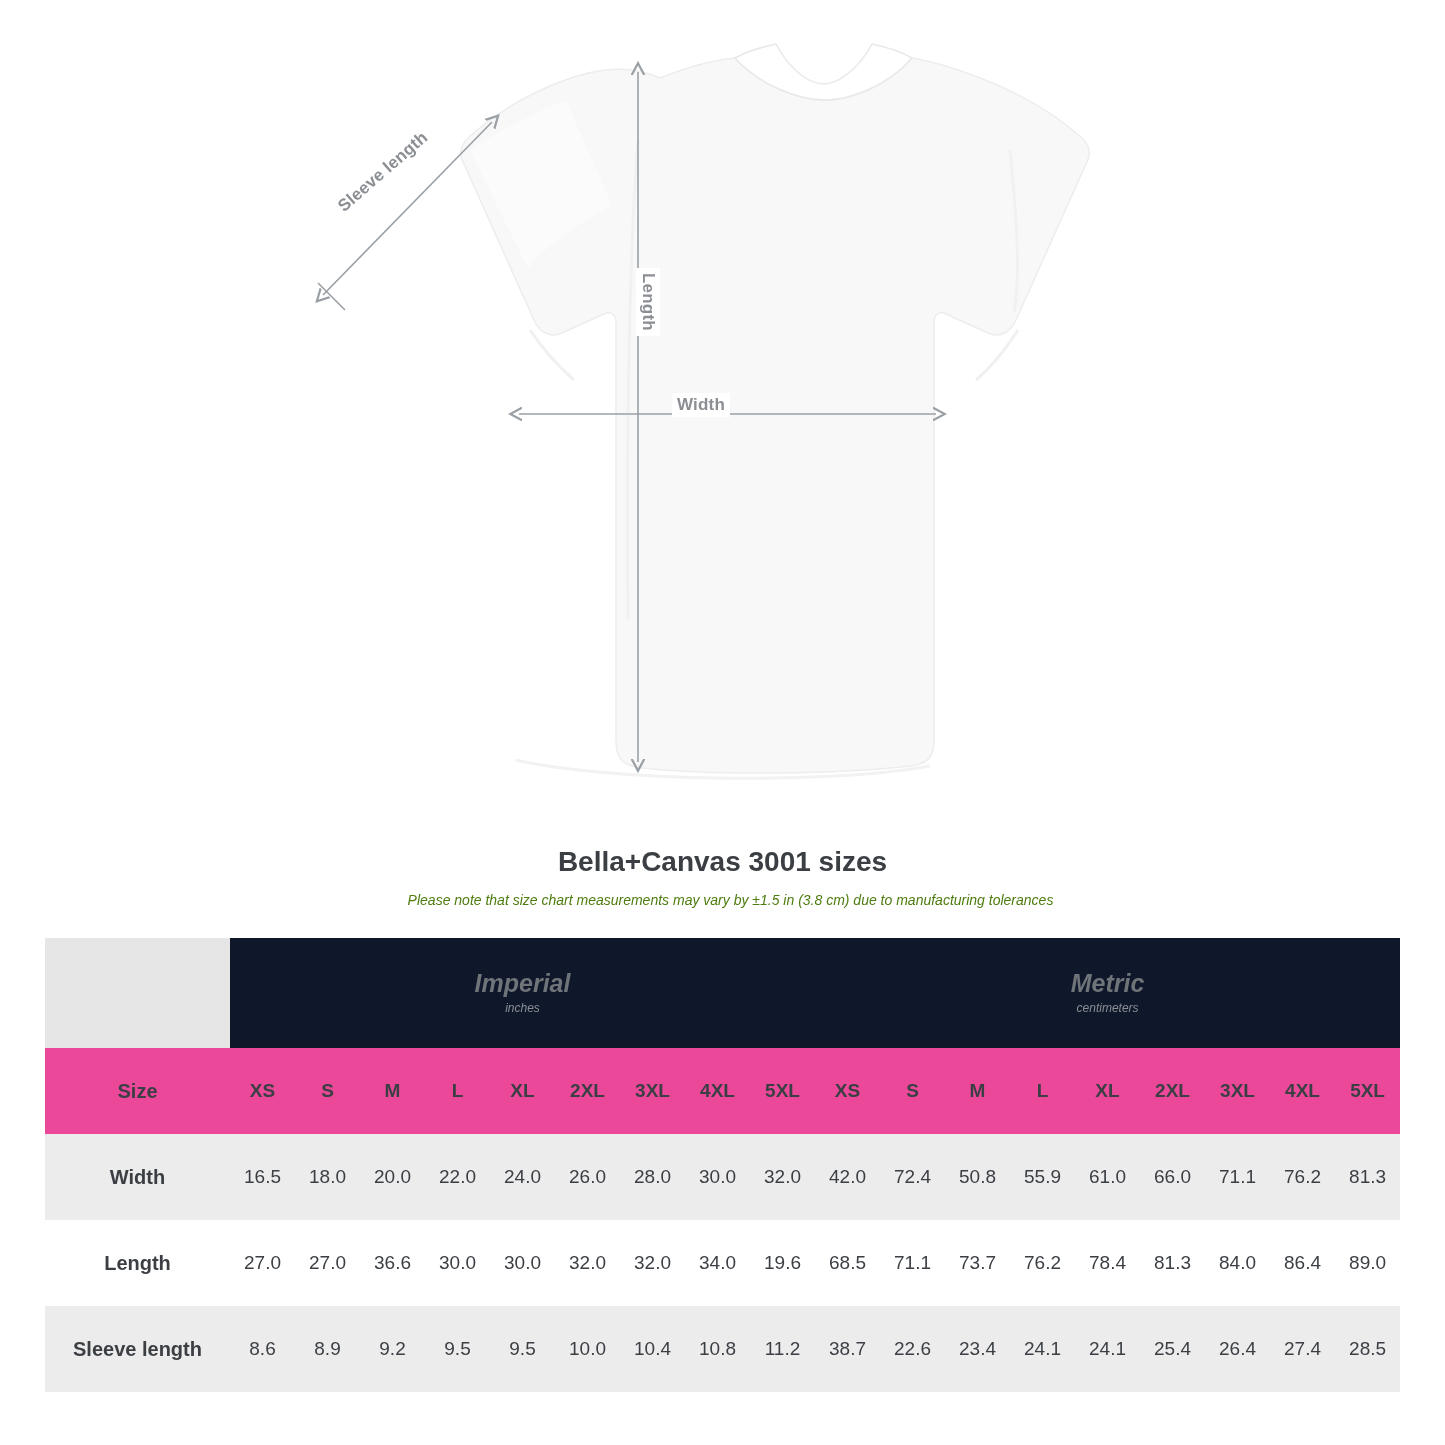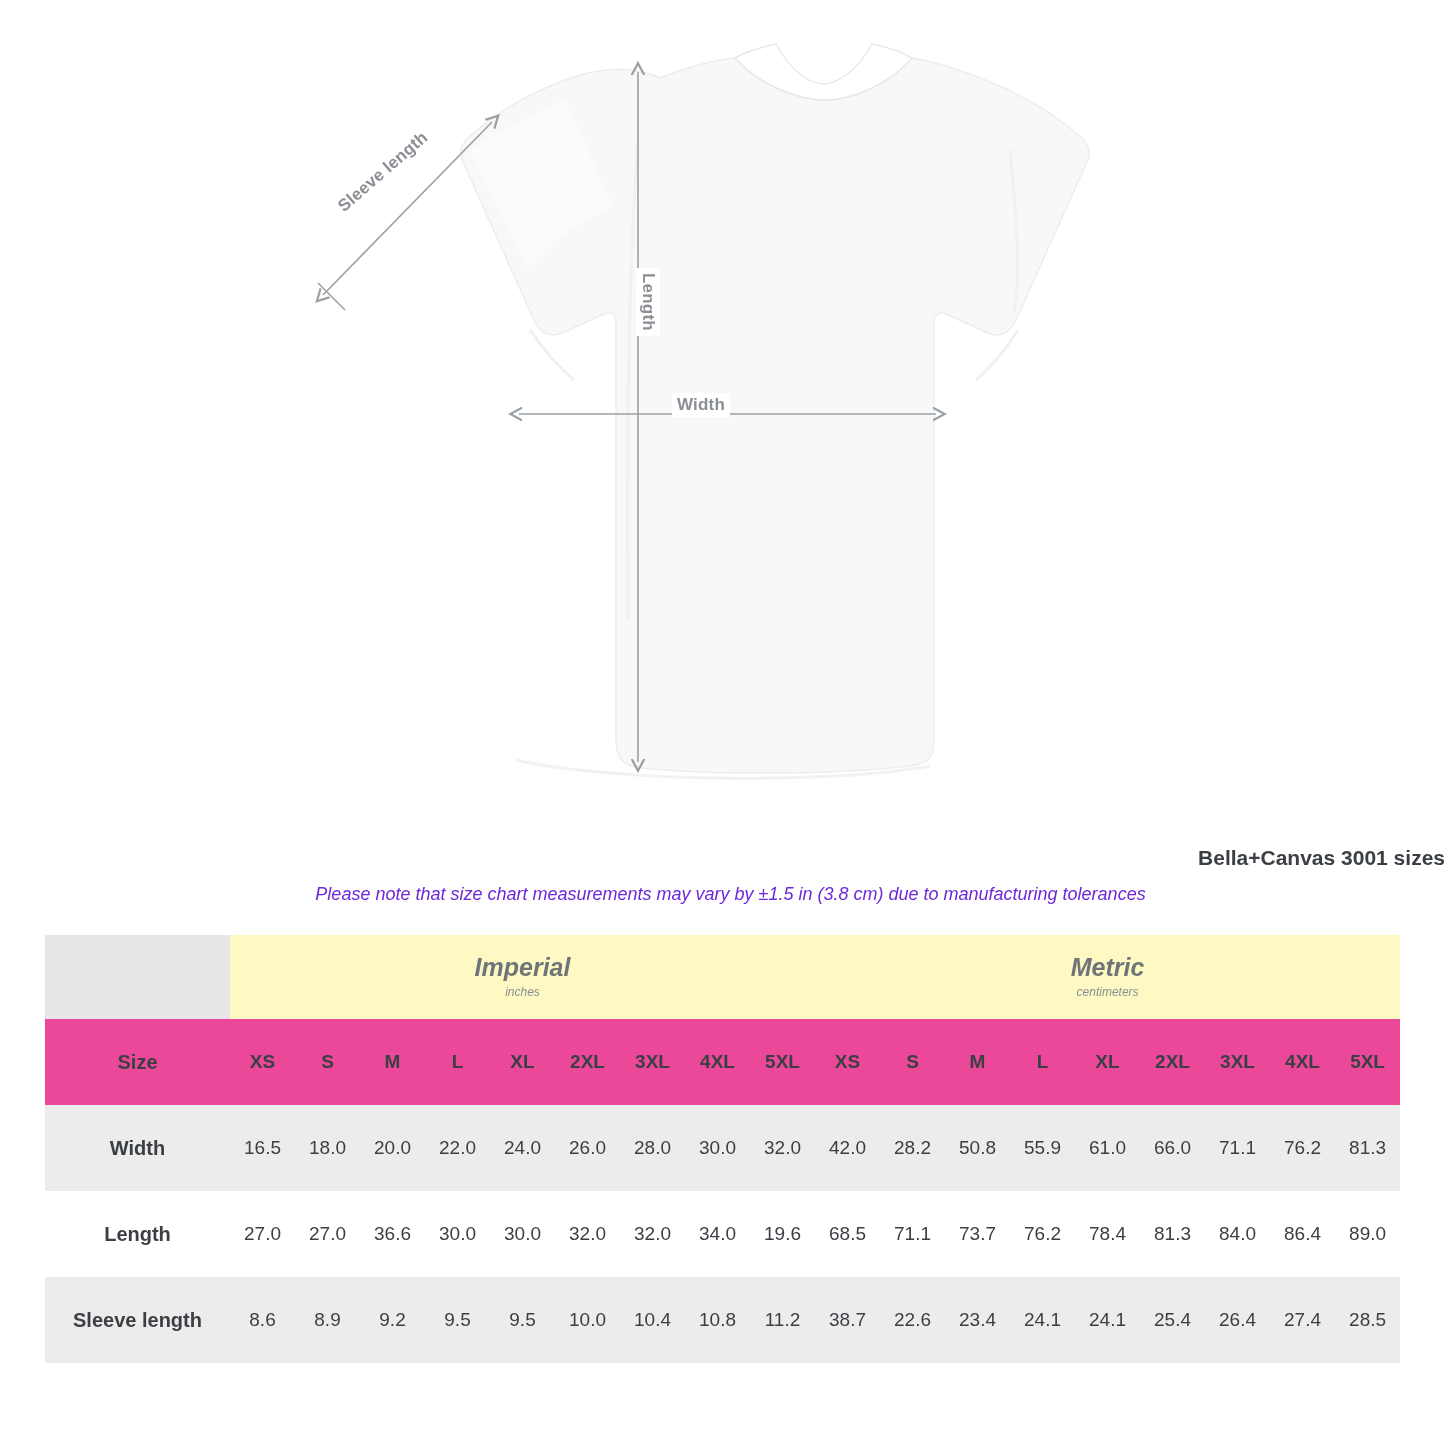--- a/index.html
+++ b/index.html
@@ -64,51 +64,50 @@
     transform: rotate(-41deg);
     transform-origin: center center;
   }
 
   
   .heading-block {
     text-align: center;
     margin-top: 16px;
   }
   .chart-title {
-    font-size: 21px;
+    font-size: 28px;
     font-weight: bold;
     color: #3b3f44;
     margin: 0;
-    text-align: right;
   }
   .chart-note {
-    font-size: 18px;
+    font-size: 14px;
     font-style: italic;
-    color: #6d28d9;
+    color: #4d7c0f;
     margin: 14px 0 0 16px;
   }
 
   
   .table-wrap {
     margin: 30px 45px 0 45px;
   }
   table.size-table {
     border-collapse: collapse;
     width: 1355px;
     table-layout: fixed;
   }
   table.size-table td,
   table.size-table th {
     border: none;
     text-align: center;
     vertical-align: middle;
   }
   .unit-head {
-    height: 84px;
-    background: #fef9c3;
+    height: 110px;
+    background: #0f172a;
   }
   .unit-name {
     font-size: 25px;
     font-weight: bold;
     font-style: italic;
     color: #6f7479;
     line-height: 1.25;
   }
   .unit-sub {
     font-size: 12px;
@@ -297,21 +296,21 @@
           <td>16.5</td>
           <td>18.0</td>
           <td>20.0</td>
           <td>22.0</td>
           <td>24.0</td>
           <td>26.0</td>
           <td>28.0</td>
           <td>30.0</td>
           <td>32.0</td>
           <td>42.0</td>
-          <td>28.2</td>
+          <td>72.4</td>
           <td>50.8</td>
           <td>55.9</td>
           <td>61.0</td>
           <td>66.0</td>
           <td>71.1</td>
           <td>76.2</td>
           <td>81.3</td>
         </tr>
 
         <tr class="row-data plain">

